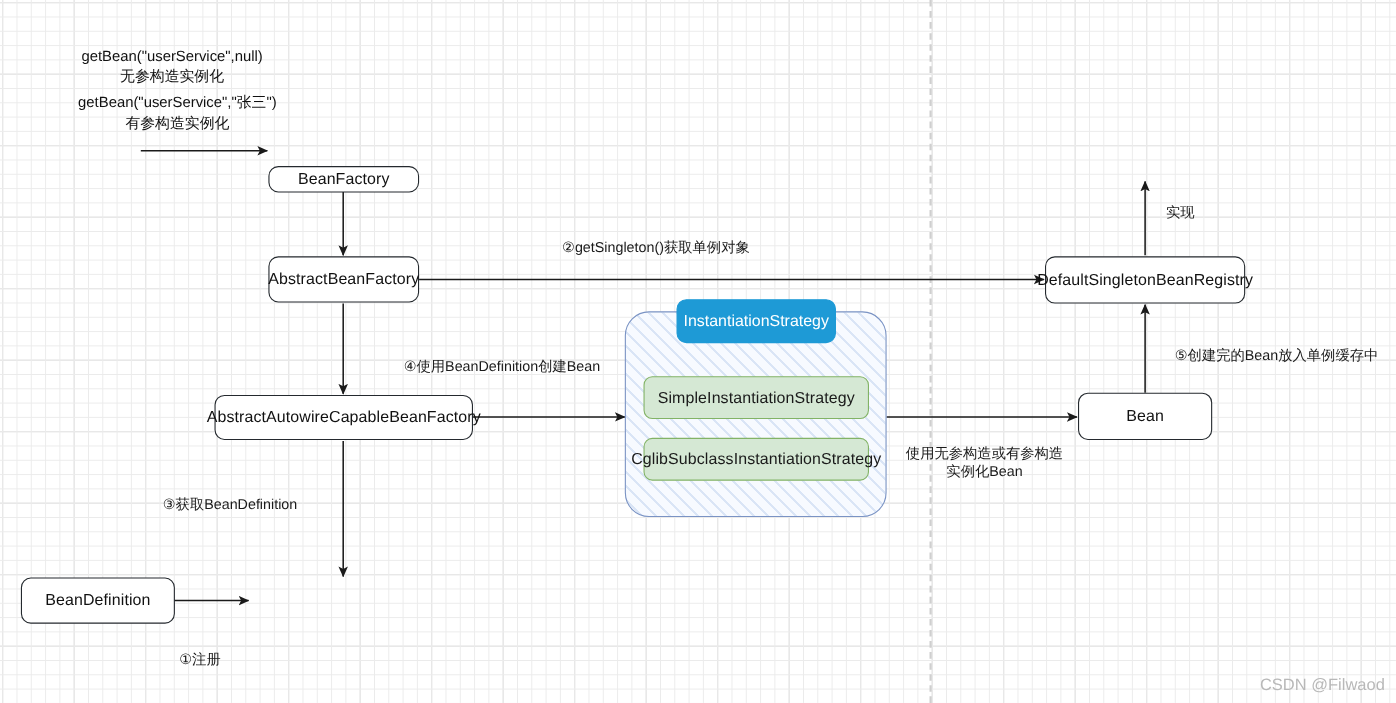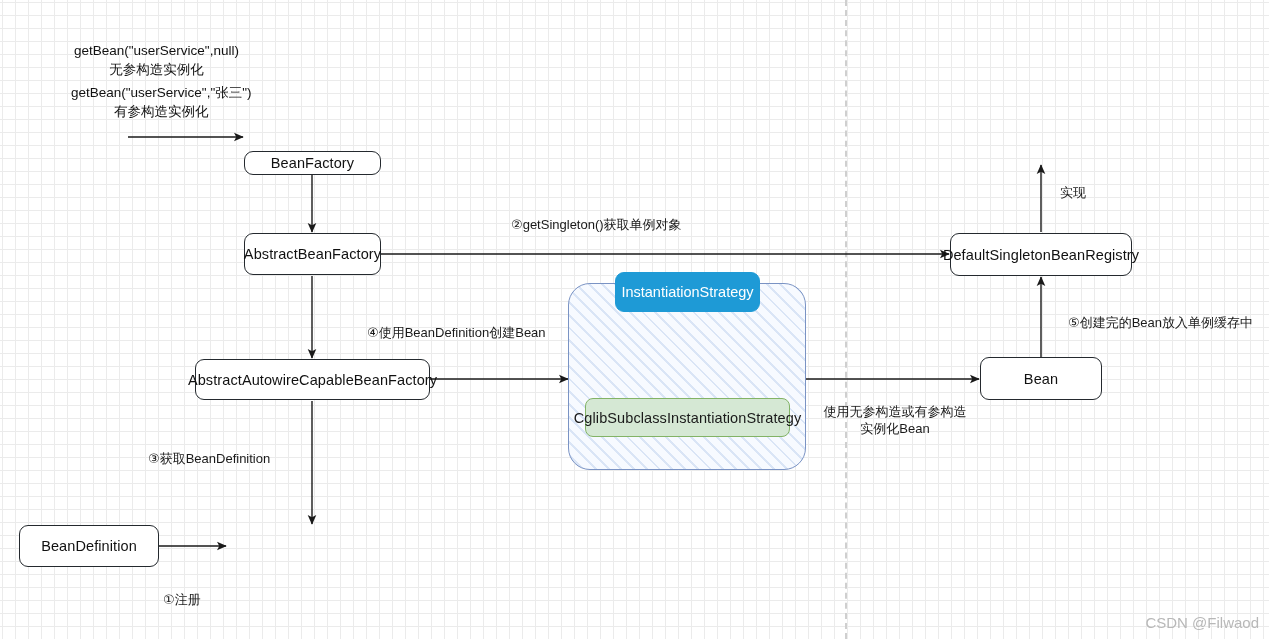--- a/index.html
+++ b/index.html
@@ -179,20 +179,21 @@
 
 
   <div class="node" style="left:950px; top:233px; width:182px; height:43px;">DefaultSingletonBeanRegistry</div>
 
   <div class="node" style="left:980px; top:357px; width:122px; height:43px;">Bean</div>
 
   <div class="group-box" style="left:568px; top:283px; width:238px; height:187px;"></div>
 
   <div class="group-title" style="left:615px; top:272px; width:145px; height:40px;">InstantiationStrategy</div>
 
+  <div class="node node-green" style="left:585px; top:342px; width:205px; height:39px;">SimpleInstantiationStrategy</div>
 
   <div class="node node-green" style="left:585px; top:398px; width:205px; height:39px;">CglibSubclassInstantiationStrategy</div>
 
   <div class="edge-label" style="left:511px; top:216px;">②getSingleton()获取单例对象</div>
 
   <div class="edge-label" style="left:367px; top:324px;">④使用BeanDefinition创建Bean</div>
 
   <div class="edge-label" style="left:148px; top:450px;">③获取BeanDefinition</div>
 
   <div class="edge-label" style="left:163px; top:591px;">①注册</div>

